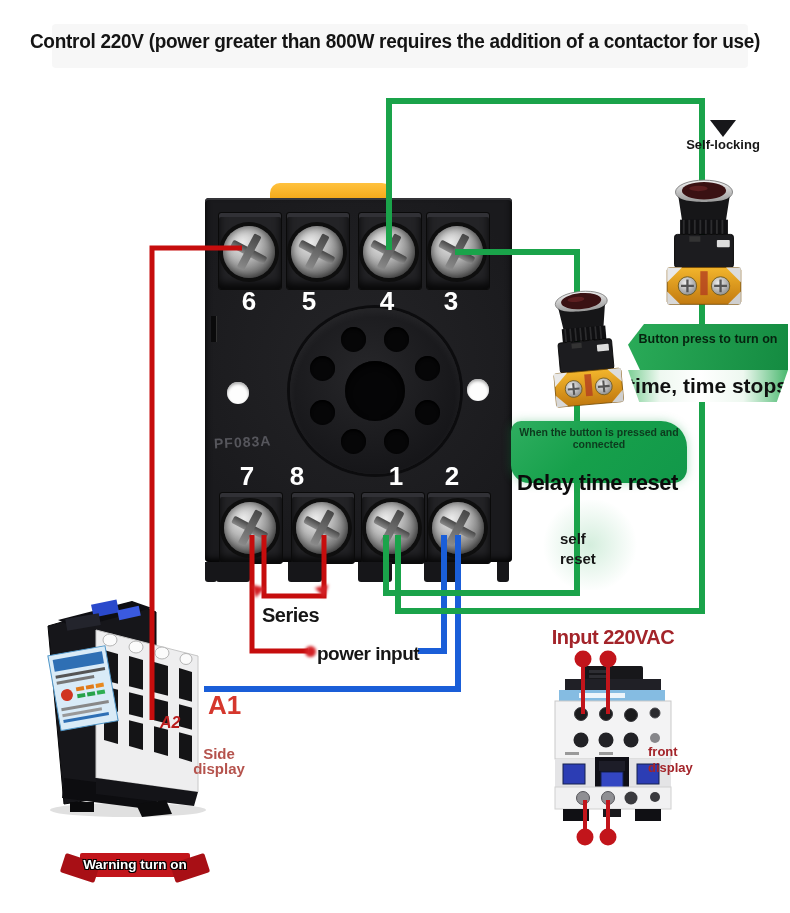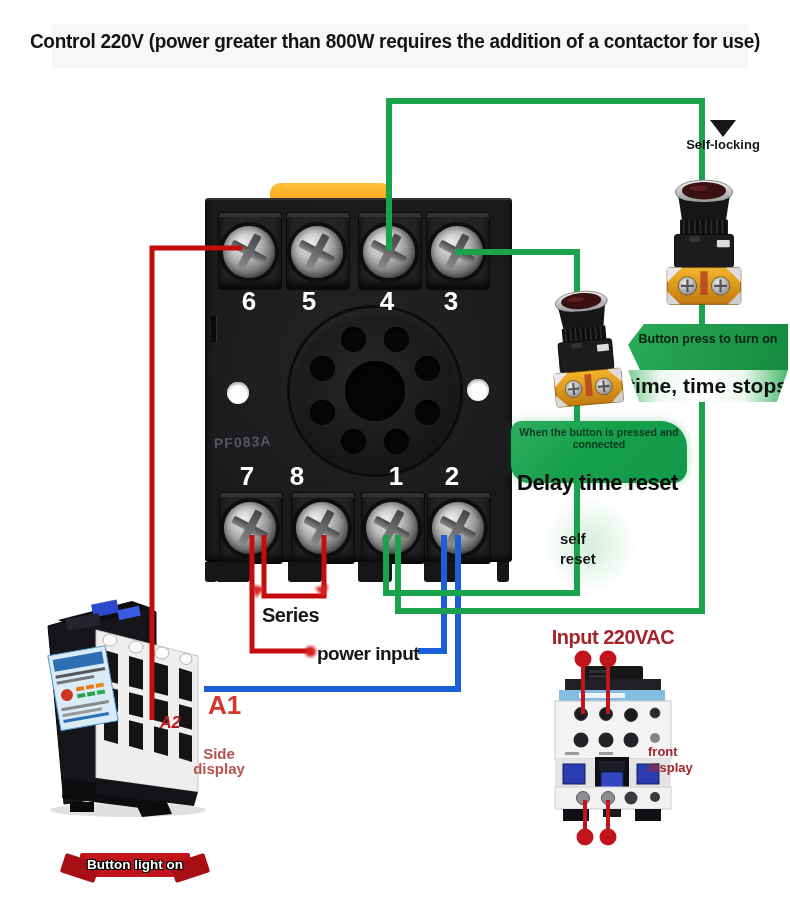--- a/index.html
+++ b/index.html
@@ -338,21 +338,21 @@
 
   <div class="lab series">Series</div>
   <div class="lab powerin">power input</div>
 
   <div class="lab a1">A1</div>
   <div class="lab a2">A2</div>
   <div class="lab sidedisp">
     <div>Side</div>
     <div>display</div>
   </div>
-  <div class="ribbon">Button light on</div>
+  <div class="ribbon">Warning turn on</div>
 
   <div class="lab inputvac">Input 220VAC</div>
   <div class="lab frontdisp">
     <div>front</div>
     <div>display</div>
   </div>
 
 </div>
 
 </body></html>

